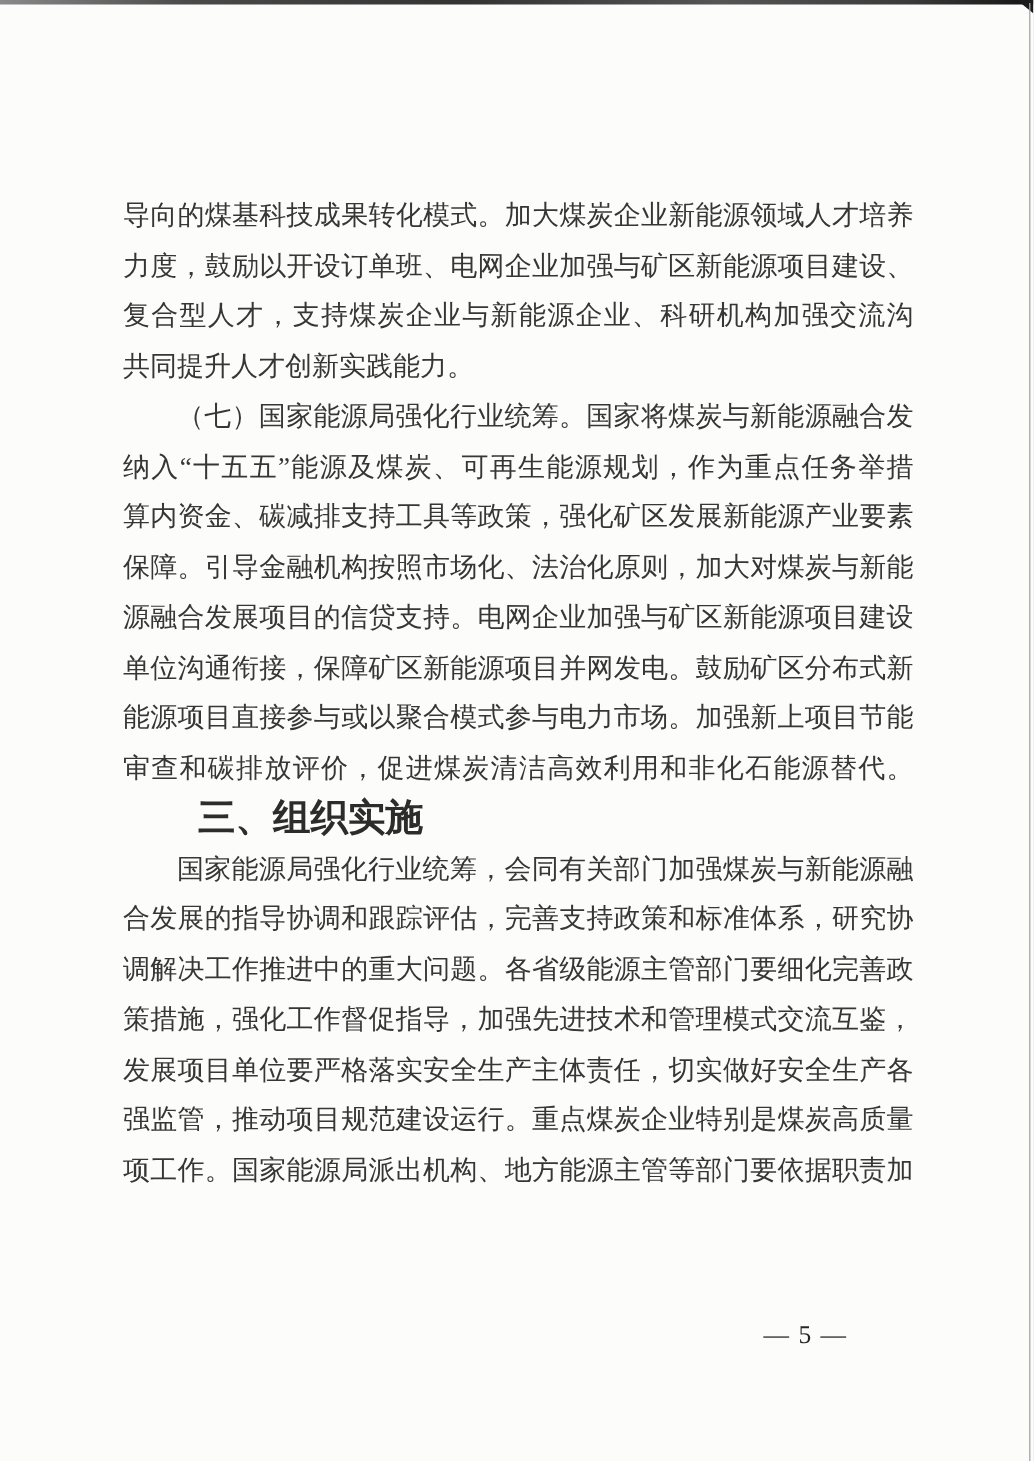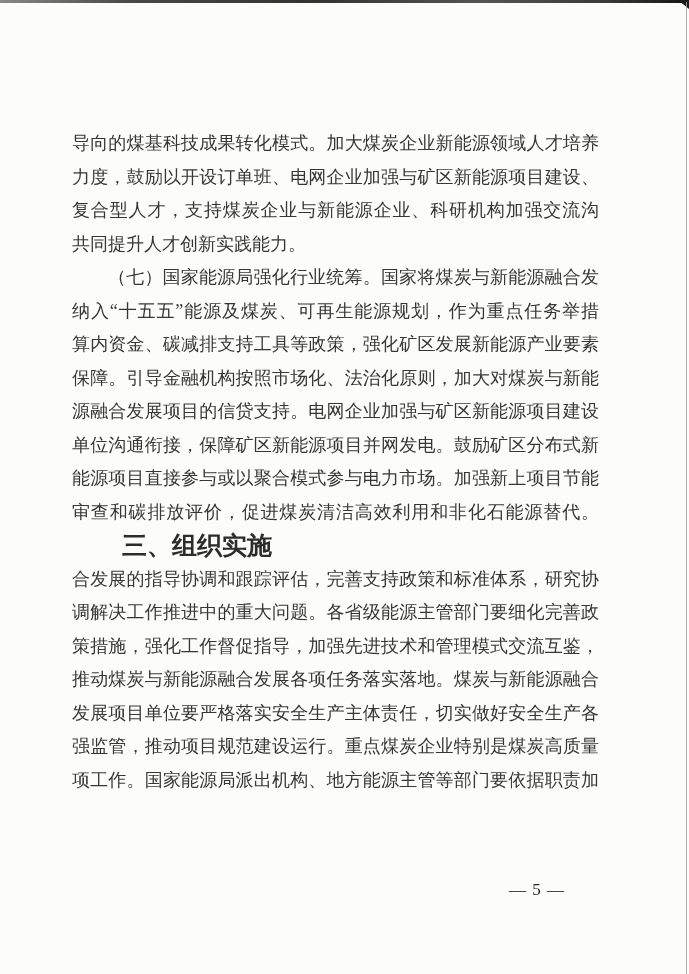--- a/index.html
+++ b/index.html
@@ -33,21 +33,21 @@
   .right-edge {
     position: absolute;
     top: 2px; right: 2px;
     width: 1.5px; height: 972px;
     background: #a3a3a3;
     opacity: 0.85;
   }
   
   .doc-body {
     position: absolute;
-    left: 72px;
+    left: 82px;
     top: 127px;
     width: 527px;
     color: #363636;
     font-size: 18px;
     line-height: 33.5px;
     letter-spacing: 0;
   }
   .paragraph { margin: 0; }
   .line {
     text-align: justify;
@@ -99,24 +99,24 @@
         <div class="line">保障。引导金融机构按照市场化、法治化原则，加大对煤炭与新能</div>
         <div class="line">源融合发展项目的信贷支持。电网企业加强与矿区新能源项目建设</div>
         <div class="line">单位沟通衔接，保障矿区新能源项目并网发电。鼓励矿区分布式新</div>
         <div class="line">能源项目直接参与或以聚合模式参与电力市场。加强新上项目节能</div>
         <div class="line">审查和碳排放评价，促进煤炭清洁高效利用和非化石能源替代。</div>
       </div>
       <div class="paragraph">
         <div class="line heading indent no-stretch">三、组织实施</div>
       </div>
       <div class="paragraph">
+        <div class="line indent">国家能源局强化行业统筹，会同有关部门加强煤炭与新能源融</div>
         <div class="line">合发展的指导协调和跟踪评估，完善支持政策和标准体系，研究协</div>
         <div class="line">调解决工作推进中的重大问题。各省级能源主管部门要细化完善政</div>
         <div class="line">策措施，强化工作督促指导，加强先进技术和管理模式交流互鉴，</div>
-        <div class="line">推动煤炭与新能源融合发展各项任务落实落地。煤炭与新能源融合</div>
         <div class="line">发展项目单位要严格落实安全生产主体责任，切实做好安全生产各</div>
         <div class="line">强监管，推动项目规范建设运行。重点煤炭企业特别是煤炭高质量</div>
         <div class="line">项工作。国家能源局派出机构、地方能源主管等部门要依据职责加</div>
       </div>
     </main>
 
   <div class="page-number">— 5 —</div>
 </div>
 
 </body></html>

